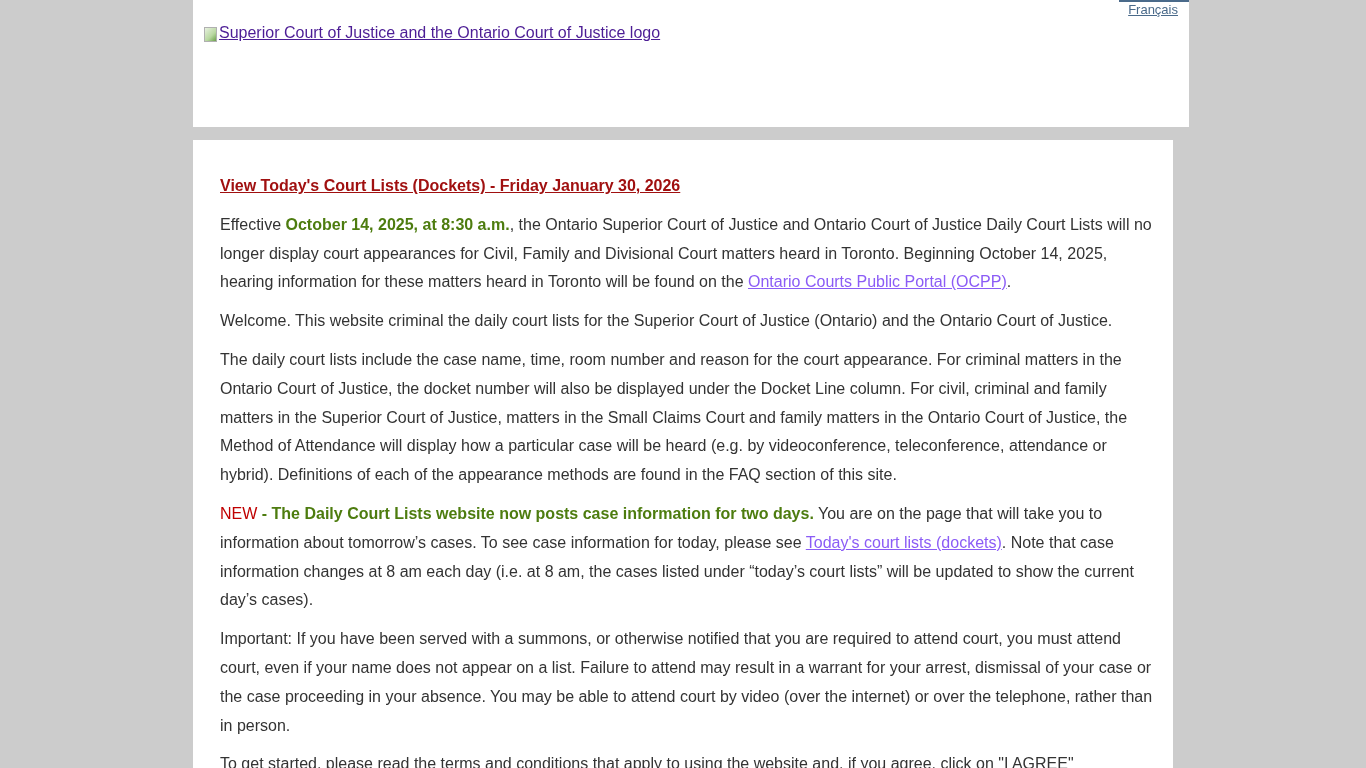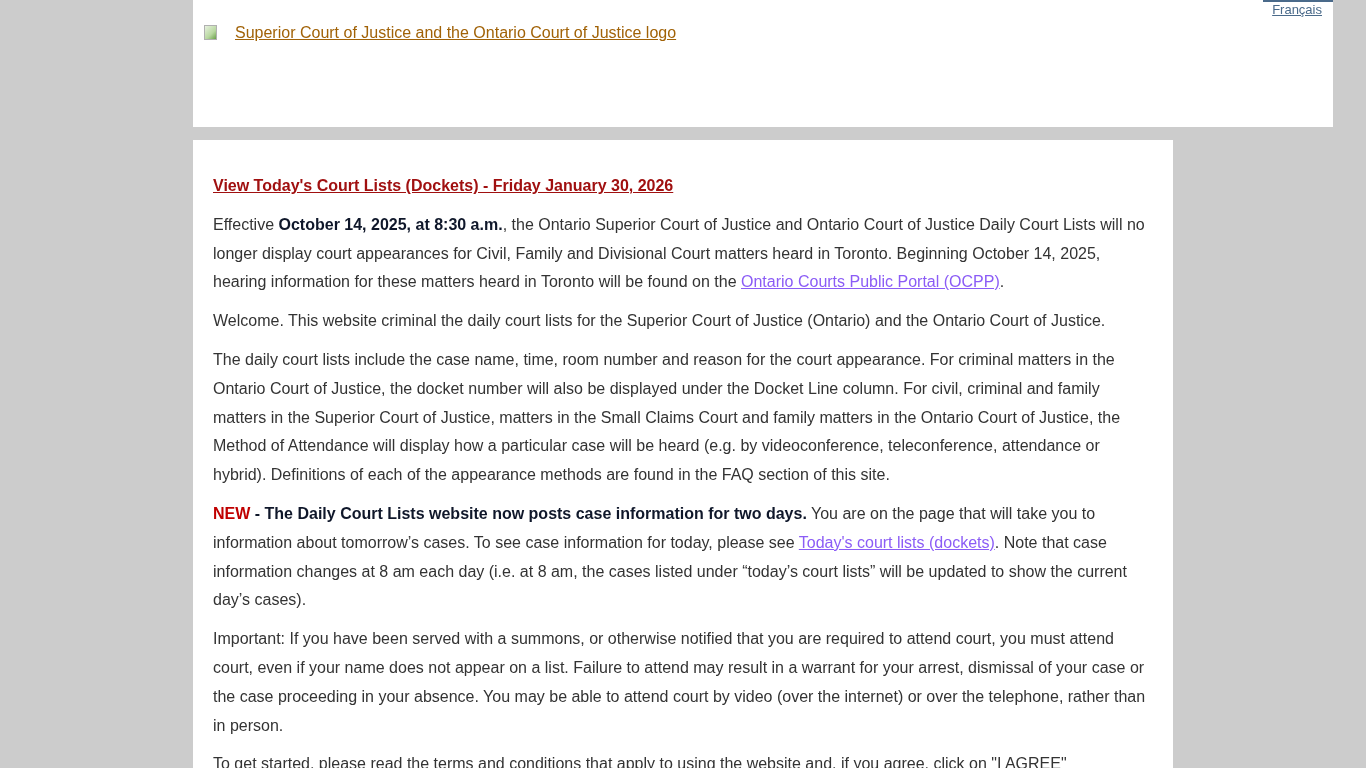--- a/index.html
+++ b/index.html
@@ -14,21 +14,21 @@
     }
     .page {
       position: absolute;
       left: 193px;
       width: 980px;
     }
     .header-box {
       position: absolute;
       top: 0;
       left: 0;
-      width: 1140px;
+      width: 996px;
       height: 127px;
       background: #ffffff;
     }
     .lang-tab {
       position: absolute;
       top: 0;
       right: 0;
       width: 70px;
       height: 2px;
       background: #4a6a8a;
@@ -39,25 +39,24 @@
       right: 11px;
       font-size: 13px;
       color: #4a6a8a;
       text-decoration: underline;
     }
     .logo {
       position: absolute;
       top: 24px;
       left: 10px;
       display: flex;
-      align-items: flex-start;
+      align-items: flex-end;
       font-size: 16px;
-      color: #a16207;
+      color: #4c1d95;
       text-decoration: underline;
-      gap: 16px;
     }
     .broken-img {
       width: 14px;
       height: 16px;
       margin-right: 2px;
       position: relative;
       display: inline-block;
     }
     .broken-img::before {
       content: "";
@@ -74,37 +73,37 @@
       width: 980px;
       height: 640px;
       background: #ffffff;
     }
     .content {
       padding: 32px 20px 0 20px;
       font-size: 16px;
       line-height: 28.8px;
     }
     .content p {
-      margin: 0 0 10px 0;
+      margin: 0 0 10px 7px;
     }
     .headline-link {
       color: #a01010;
       font-weight: bold;
       text-decoration: underline;
       font-size: 16px;
     }
     .link-red {
       color: #8b5cf6;
       text-decoration: underline;
     }
     .new-badge {
       color: #c00000;
-      font-weight: bold;
+      font-weight: normal;
     }
-    b { color: #0f172a; }
+    b { color: #4d7c0f; }
   </style>
 </head>
 <body>
 
 <div class="page">
   <div class="header-box">
     <div class="lang-tab"></div>
     <a class="lang-link">Français</a>
     <a class="logo">
       <span class="broken-img"></span>

